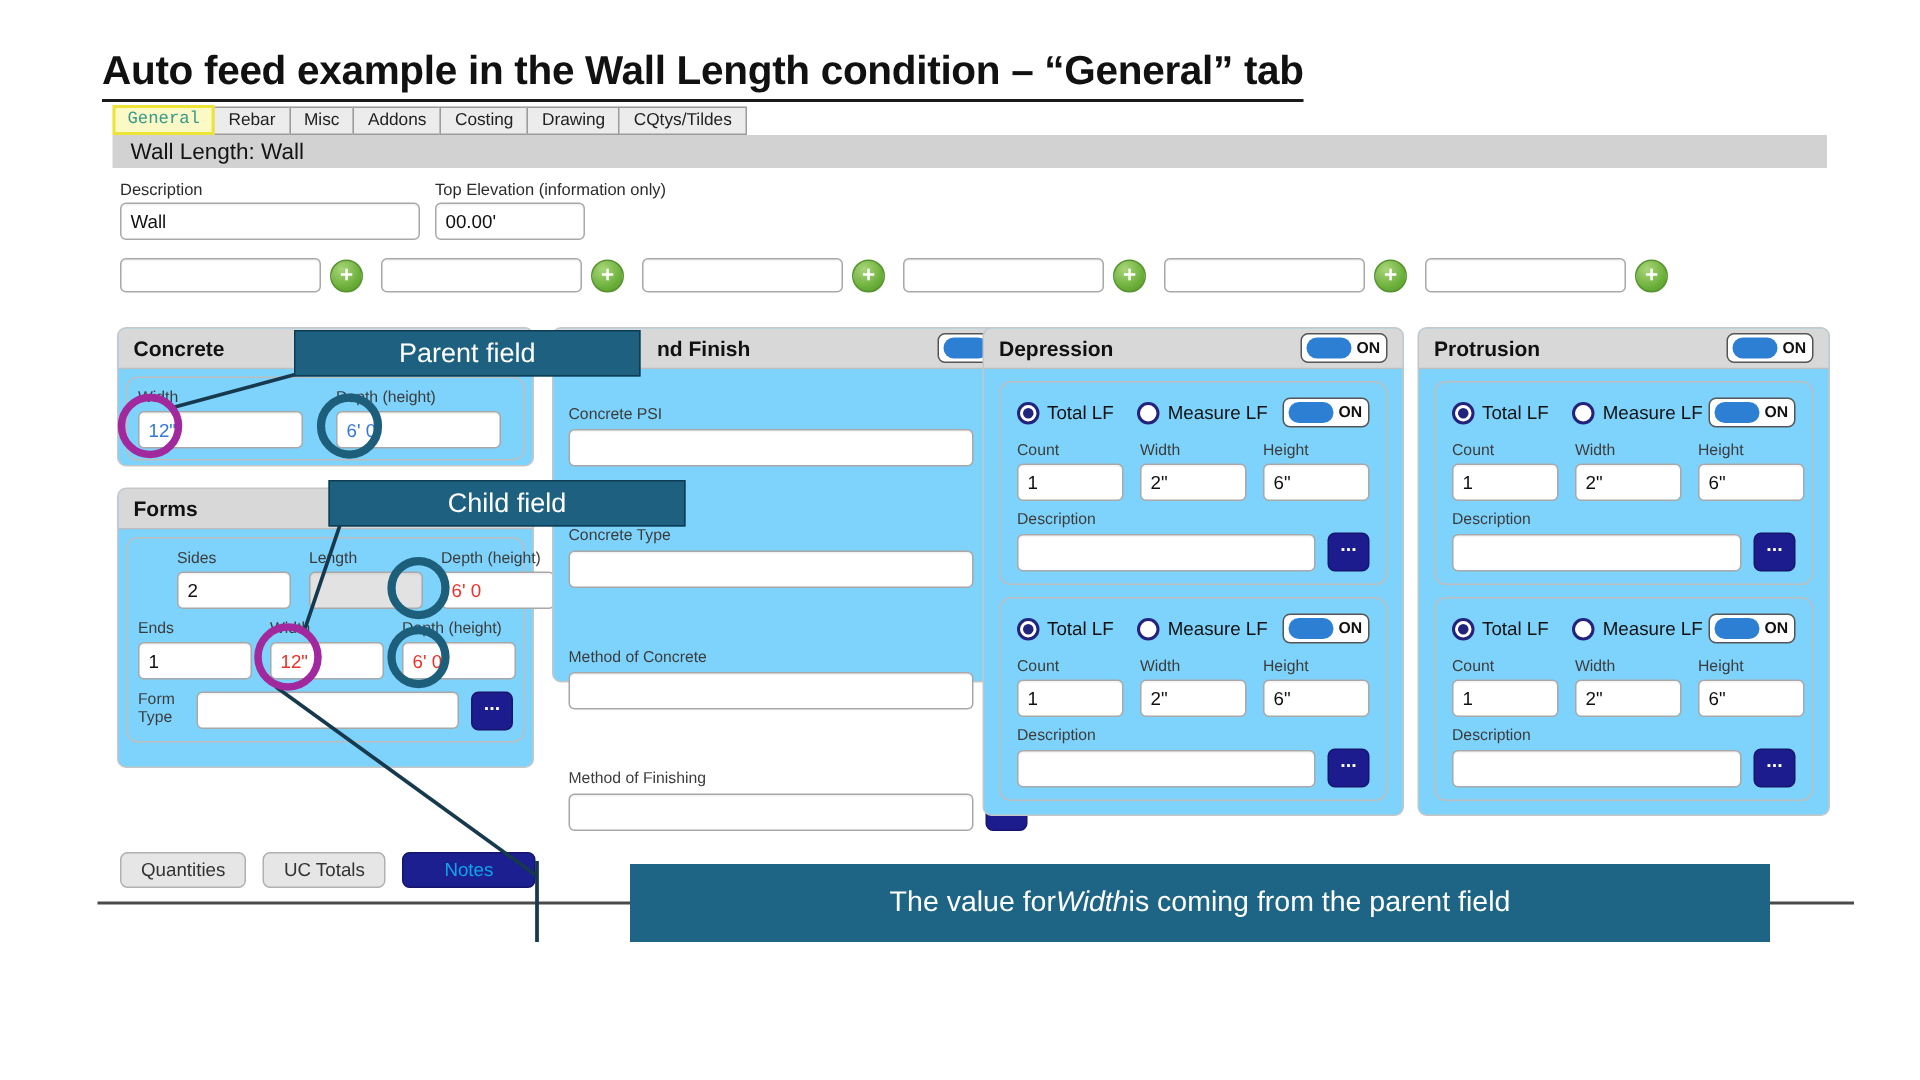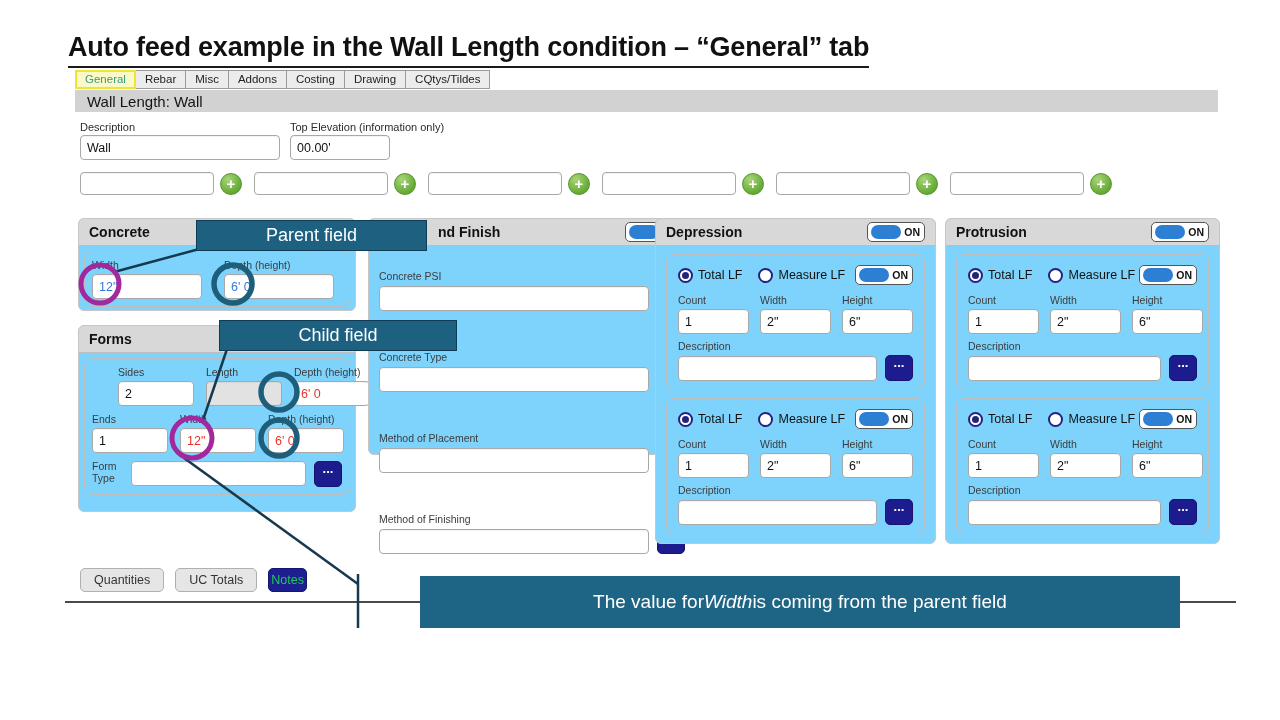--- a/index.html
+++ b/index.html
@@ -7,21 +7,21 @@
         font-family:"Liberation Sans", sans-serif;color:#1a1a1a;}
 
   
   .slide-title{position:absolute;left:68px;top:32px;font-size:27px;font-weight:bold;
     color:#111;border-bottom:2.5px solid #1a1a1a;padding-bottom:3px;letter-spacing:-0.2px;white-space:nowrap;}
 
   
   .tabs{position:absolute;left:75px;top:70px;display:flex;align-items:flex-end;}
   .tab{background:#ececec;border:1px solid #9c9c9c;margin-right:-1px;padding:2px 9px 3px;
        font-size:11.5px;color:#222;cursor:default;}
-  .tab.active{background:#fbf9c6;border:2px solid #ece437;color:#38998c;padding:1px 8px 2px;position:relative;z-index:2;}
+  .tab.active{background:#fbf9c6;border:2px solid #ece437;color:#38998c;padding:1px 8px 2px;position:relative;z-index:2;font-family:Liberation Mono, monospace;}
 
   
   .wallbar{position:absolute;left:75px;top:90px;width:1143px;height:22px;background:#d2d2d2;
     font-size:15px;color:#141414;display:flex;align-items:center;padding-left:12px;box-sizing:border-box;}
 
   
   .lbl{font-size:10.5px;color:#3c3c3c;display:block;margin-bottom:3px;}
   .inp{height:25px;border:1px solid #a8a8a8;border-radius:4px;background:#fff;font-size:12.5px;
        font-family:"Liberation Sans",sans-serif;padding:0 6px;box-sizing:border-box;color:#111;
        box-shadow:inset 0 1px 1px rgba(0,0,0,0.05);}
@@ -82,21 +82,21 @@
 
   
   .ffld{padding:0 8px 16px 10px;margin-top:24px;}
   .ffld .row{display:flex;gap:8px;align-items:center;}
   .ffld .inp{flex:1;}
 
   
   .footer{position:absolute;left:80px;top:568px;display:flex;gap:11px;}
   .btn{background:#e6e6e6;border:1px solid #b0b0b0;border-radius:5px;padding:4px 13px;font-size:12.5px;
     color:#333;font-family:"Liberation Sans",sans-serif;cursor:pointer;}
-  .btn.primary{background:#1b1f8f;border-color:#15156e;color:#22c55e;padding:4px 2px;}
+  .btn.primary{background:#1b1f8f;border-color:#15156e;color:#0ea5e9;padding:4px 27px;}
 
   .divider{position:absolute;left:65px;top:601px;width:1171px;height:1.5px;background:#4a4a4a;z-index:5;}
 
   
   .callout-box{position:absolute;background:#1d6080;border:1px solid #0f3c55;color:#fff;font-size:18px;
     display:flex;align-items:center;justify-content:center;z-index:50;}
   .banner{position:absolute;left:420px;top:576px;width:760px;height:52px;background:#1e6484;color:#fff;
     font-size:19px;display:flex;align-items:center;justify-content:center;z-index:30;}
   .banner .em{font-style:italic;}
   .overlay{position:absolute;left:0;top:0;width:1280px;height:720px;z-index:40;pointer-events:none;}
@@ -230,21 +230,21 @@
         </span>
     </div>
     <div class="ffld">
       <span class="lbl">Concrete Type</span>
       <span class="row">
           <input class="inp" style="">
           <button class="dots">...</button>
         </span>
     </div>
     <div class="ffld">
-      <span class="lbl">Method of Placement</span>
+      <span class="lbl">Method of Concrete</span>
       <span class="row">
           <input class="inp" style="">
           <button class="dots">...</button>
         </span>
     </div>
     <div class="ffld">
       <span class="lbl">Method of Finishing</span>
       <span class="row">
           <input class="inp" style="">
           <button class="dots">...</button>

